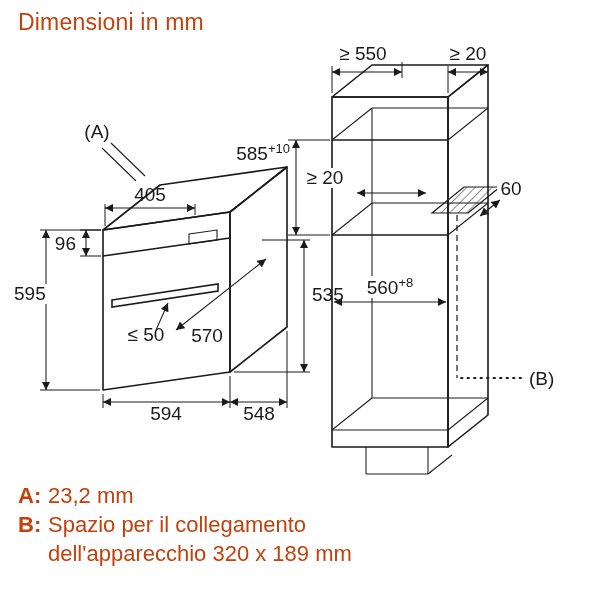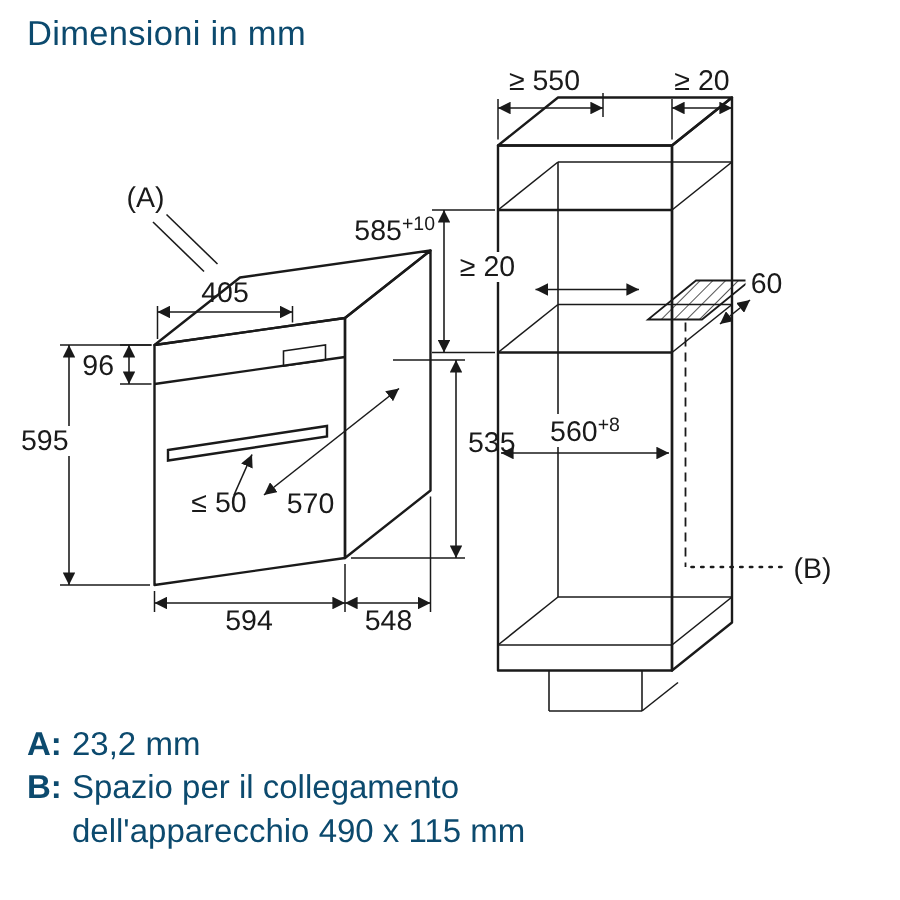--- a/index.html
+++ b/index.html
@@ -1,17 +1,17 @@
 <!DOCTYPE html>
 <html><head>
 <meta charset="utf-8">
 <style>
   html,body{margin:0;padding:0;background:#fff;}
   .page{position:relative;width:600px;height:600px;background:#ffffff;
-        font-family:"Liberation Sans",sans-serif;color:#0c4a6e;overflow:hidden;}
+        font-family:"Liberation Sans",sans-serif;color:#c2410c;overflow:hidden;}
   .title{position:absolute;left:18px;top:9px;font-size:23px;letter-spacing:.2px;}
   .diagram-svg{position:absolute;left:0;top:0;}
   .diagram-svg text{font-family:"Liberation Sans",sans-serif;font-size:19px;fill:#1a1a1a;}
   .sup{font-size:13px;}
   .obj{stroke:#1a1a1a;stroke-width:1.6;fill:none;stroke-linejoin:round;}
   .thin{stroke:#1a1a1a;stroke-width:1.05;fill:none;}
   .dim{stroke:#1a1a1a;stroke-width:1.05;fill:none;}
   .ext{stroke:#1a1a1a;stroke-width:1;fill:none;}
   .dashedln{stroke:#1a1a1a;stroke-width:1.2;fill:none;stroke-dasharray:6 4;}
   .dottedln{stroke:#1a1a1a;stroke-width:1.8;fill:none;stroke-dasharray:1.5 5;stroke-linecap:round;}
@@ -156,17 +156,17 @@
     </g>
   </svg>
 
   <div class="legend">
     <div class="legend-row">
       <span class="legend-key">A:</span>
       <span class="legend-value">23,2 mm</span>
     </div>
     <div class="legend-row">
       <span class="legend-key">B:</span>
-      <span class="legend-value">Spazio per il collegamento dell'apparecchio 490 x 115 mm</span>
+      <span class="legend-value">Spazio per il collegamento dell'apparecchio 320 x 189 mm</span>
     </div>
   </div>
 
 </div>
 
 </body></html>

